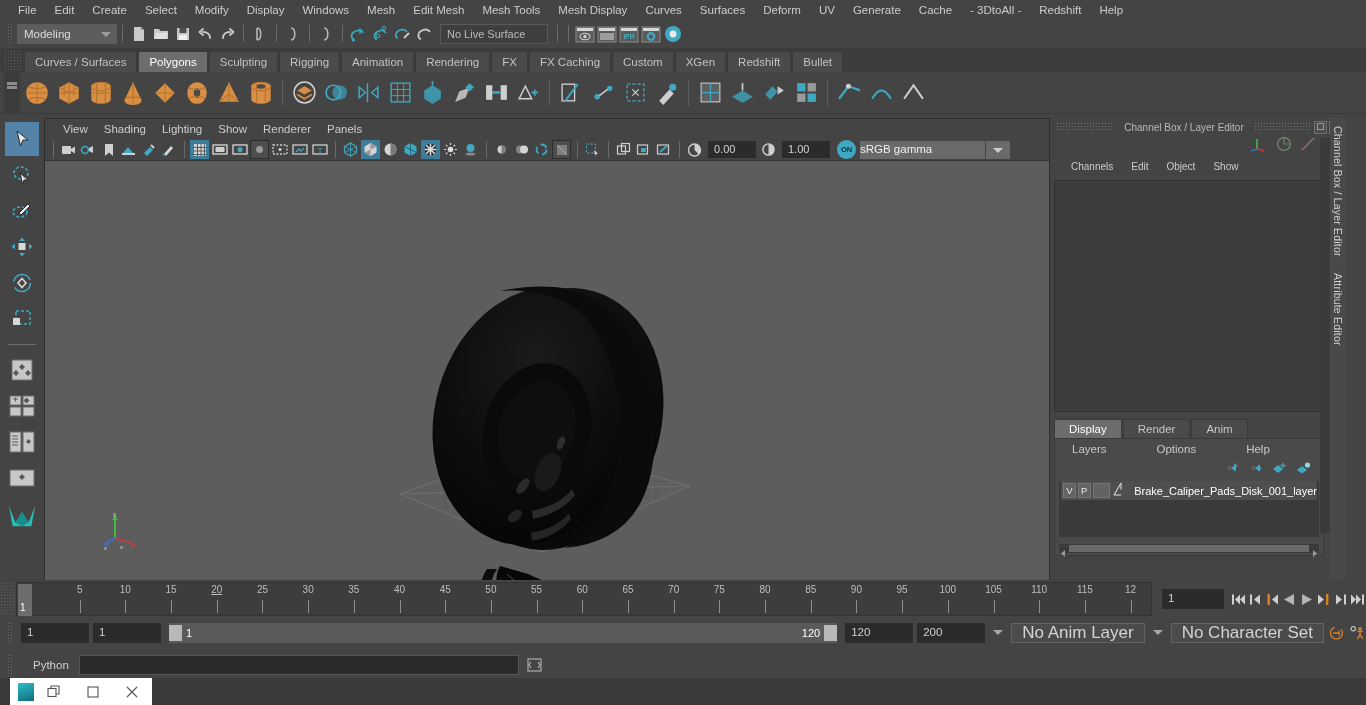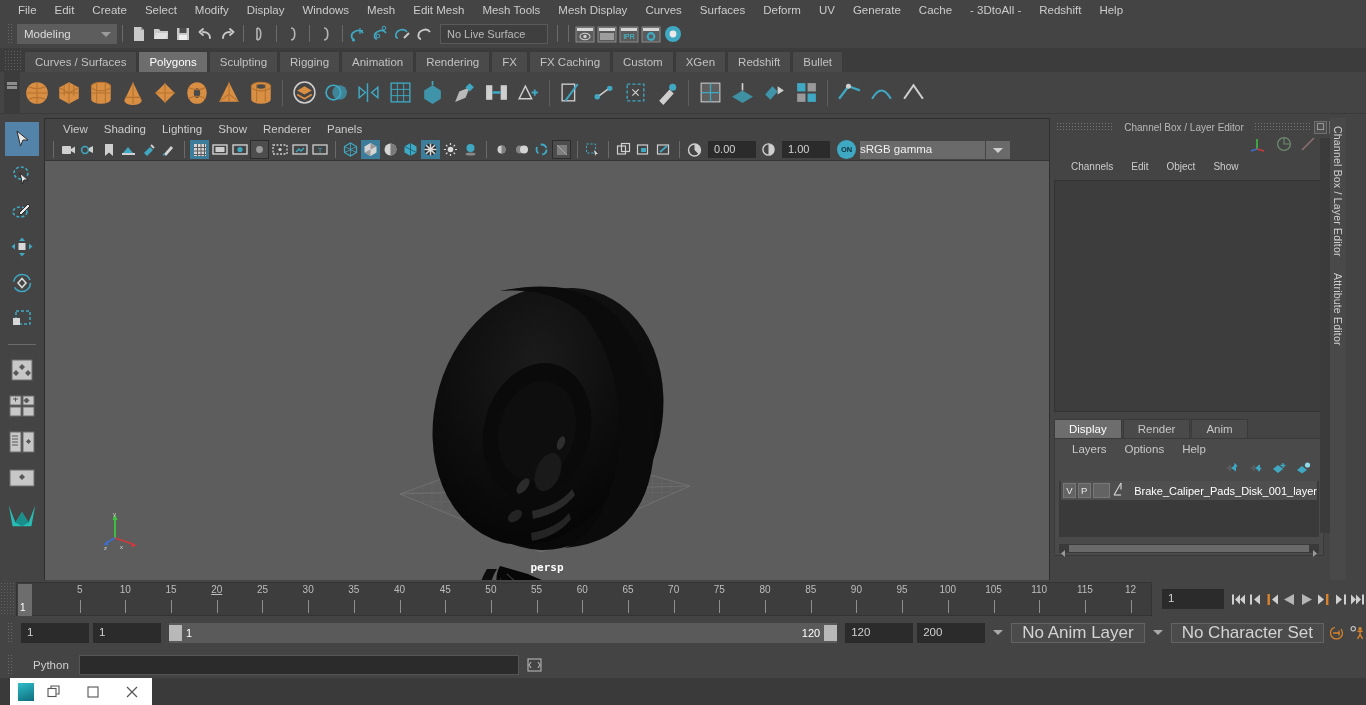--- a/index.html
+++ b/index.html
@@ -183,21 +183,21 @@
   }
   #layer-tabs{ height:20px; display:flex; align-items:flex-end; padding-left:2px; margin-top:6px; }
   #layer-tabs .ltab{
     height:19px; line-height:19px; padding:0 14px; font-size:11.5px; color:#c6c6c6;
     background:#4a4a4a; border:1px solid #3a3a3a; border-bottom:none; margin-right:1px; cursor:default;
   }
   #layer-tabs .ltab.active{ background:#6d6d6d; color:#ffffff; }
   #layer-panel{
     margin:0 22px 0 2px; background:#4a4a4a; border:1px solid #3a3a3a; height:118px; position:relative;
   }
-  #layer-menu{ height:20px; display:flex; align-items:center; padding-left:8px; font-size:11.5px; }
+  #layer-menu{ height:20px; display:flex; align-items:center; padding-left:8px; font-size:11.5px;gap:32px; }
   #layer-menu .lmi{ padding:0 9px; line-height:20px; cursor:default; }
   #layer-tools{ height:20px; display:flex; justify-content:flex-end; align-items:center; padding-right:12px; gap:9px; }
   #layer-list{ margin:2px 4px 0 4px; background:#3a3a3a; height:56px; }
   .layerrow{
     display:flex; align-items:center; height:19px; background:#4f4f4f;
     margin:2px 2px 0 2px; padding-left:2px; gap:2px; cursor:default;
   }
   .lcell{
     width:16px; height:15px; background:#636363; border:1px solid #787878;
     font-size:9.5px; color:#e8e8e8; display:flex; align-items:center; justify-content:center;
@@ -986,21 +986,20 @@
           <polygon points="12,4 9.5,10 14.5,10" fill="#3ec43e"></polygon>
           <line x1="12" y1="28" x2="30" y2="34" stroke="#d03a3a" stroke-width="1.8"></line>
           <polygon points="34,35.5 28,32.5 28.5,37" fill="#d03a3a"></polygon>
           <line x1="12" y1="28" x2="3" y2="33" stroke="#3a6fd0" stroke-width="1.8"></line>
           <polygon points="0,34.5 5,31 5.5,35.5" fill="#3a6fd0"></polygon>
           <text x="10" y="6" font-size="6" fill="#d8d8d8" font-family="Liberation Sans">y</text>
           <text x="1" y="40" font-size="6" fill="#d8d8d8" font-family="Liberation Sans">z</text>
           <text x="17" y="39" font-size="6" fill="#d8d8d8" font-family="Liberation Sans">x</text>
         </svg>
       </div>
-      <div id="persp-label">persp</div>
     </div>
   </div>
 
   <div id="rightpanel">
     <div id="cb-title">
       <div class="dotted"></div>
       <div class="ttl">Channel Box / Layer Editor</div>
       <div class="dotted"></div>
       <div class="winbtn">☐</div>
       <div class="winbtn">✕</div>

